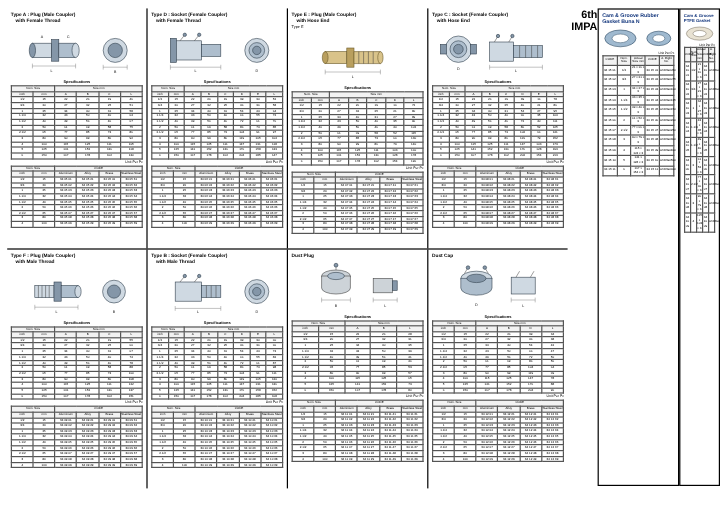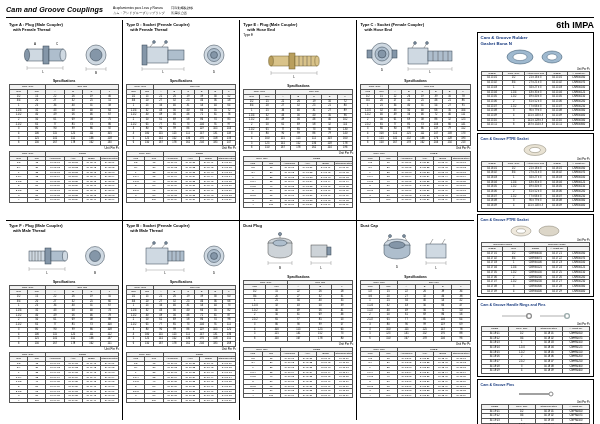--- a/index.html
+++ b/index.html
@@ -15,21 +15,21 @@
 
   
   .hdr{display:flex;align-items:flex-start;border-bottom:1px solid #000;padding-bottom:2px;}
   .hdr-title{font-size:7.2px;font-weight:bold;font-style:italic;white-space:nowrap;padding-right:10px;letter-spacing:.1px;}
   .hdr-sub{font-size:3.2px;line-height:1.45;padding-top:1px;}
   .hdr-sub div{white-space:nowrap;}
 
   
   .body{display:flex;margin-top:2px;height:400px;}
   .left{width:470px;display:flex;flex-direction:column;}
-  .right{width:118px;margin-left:3px;display:flex;flex-direction:column;}
+  .right{width:118px;margin-left:3px;display:flex;flex-direction:row;}
 
   .row{display:flex;flex:1;}
   .row.top{border-bottom:1px solid #000;}
   .cell{flex:1;border-right:1px solid #000;padding:2px 3px 1px 3px;position:relative;box-sizing:border-box;}
   .cell:last-child{border-right:none;}
 
   .ctitle{font-size:4px;font-weight:bold;line-height:1.25;margin-bottom:1px;}
   .ctitle .l2{display:block;padding-left:4px;}
   .ttag{font-size:3.2px;margin:1px 0 0 0;}
 
@@ -61,31 +61,20 @@
   .brass-d{fill:#b99f5e;stroke:#6b5a2a;stroke-width:.5;}
   .plas{fill:#cdd3d8;stroke:#444;stroke-width:.5;}
   .ln{stroke:#333;stroke-width:.4;fill:none;}
   .dim{stroke:#555;stroke-width:.3;fill:none;}
 </style>
 </head>
 <body>
 
 <div class="page">
 
-  <div class="hdr">
-    <div class="hdr-title">Cam and Groove Couplings</div>
-    <div class="hdr-sub">
-      <div>Acoplamientos para Leva y Ranura</div>
-      <div>カム・アンドグルーブカップリング</div>
-    </div>
-    <div class="hdr-sub" style="margin-left:6px;">
-      <div>同種類螺旋鉄板</div>
-      <div>所属联合器</div>
-    </div>
-  </div>
 
   <div class="body">
 
     <div class="left">
 
       <div class="row top">
 
         <div class="cell">
           <div class="ctitle">
             <span>Type A : Plug (Male Coupler)</span>

